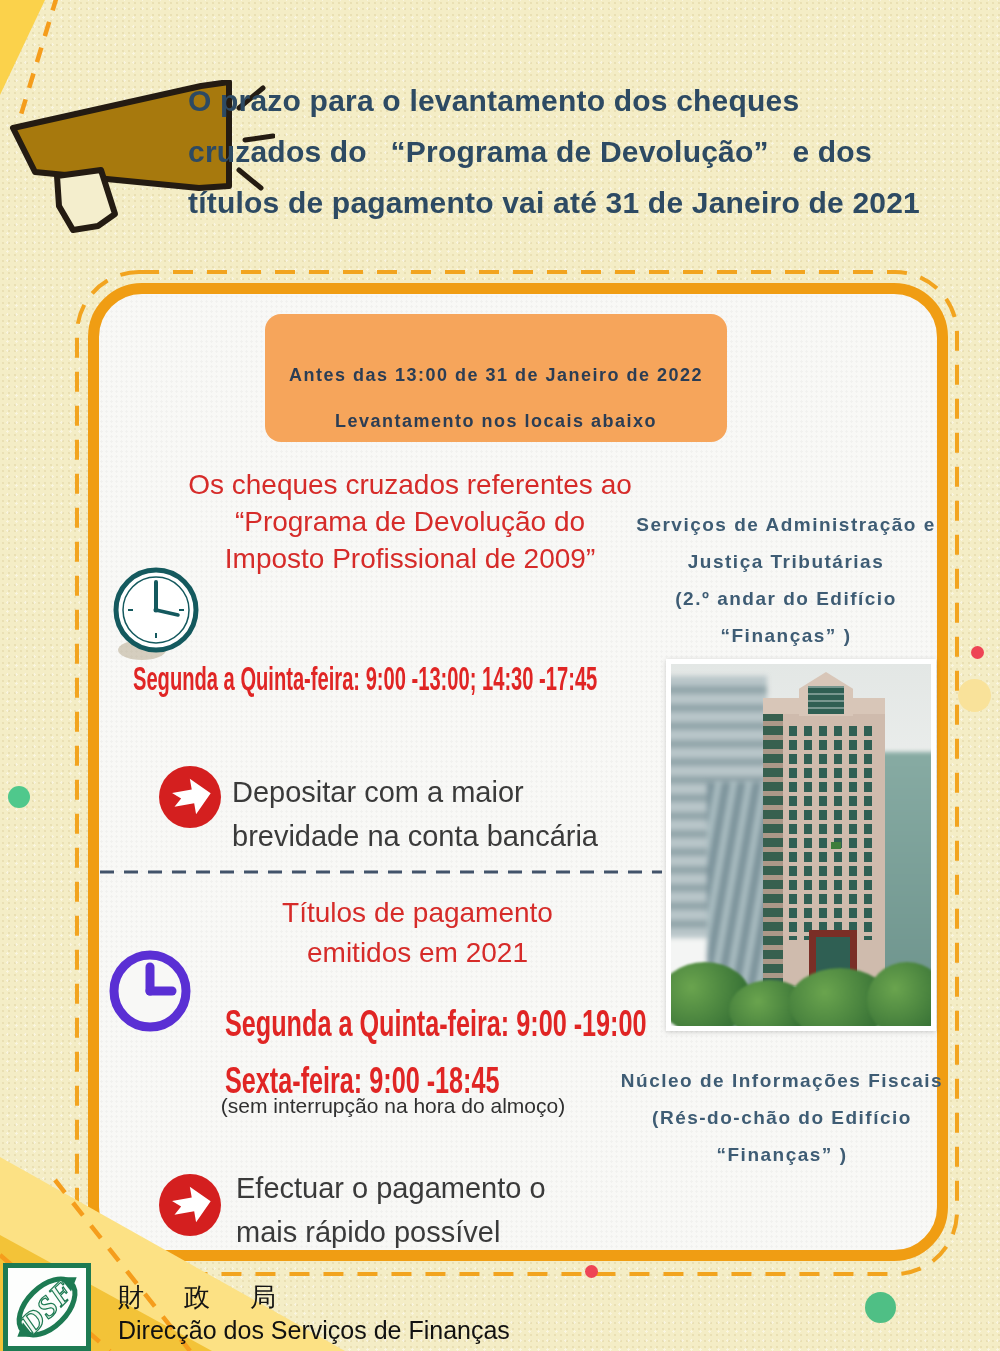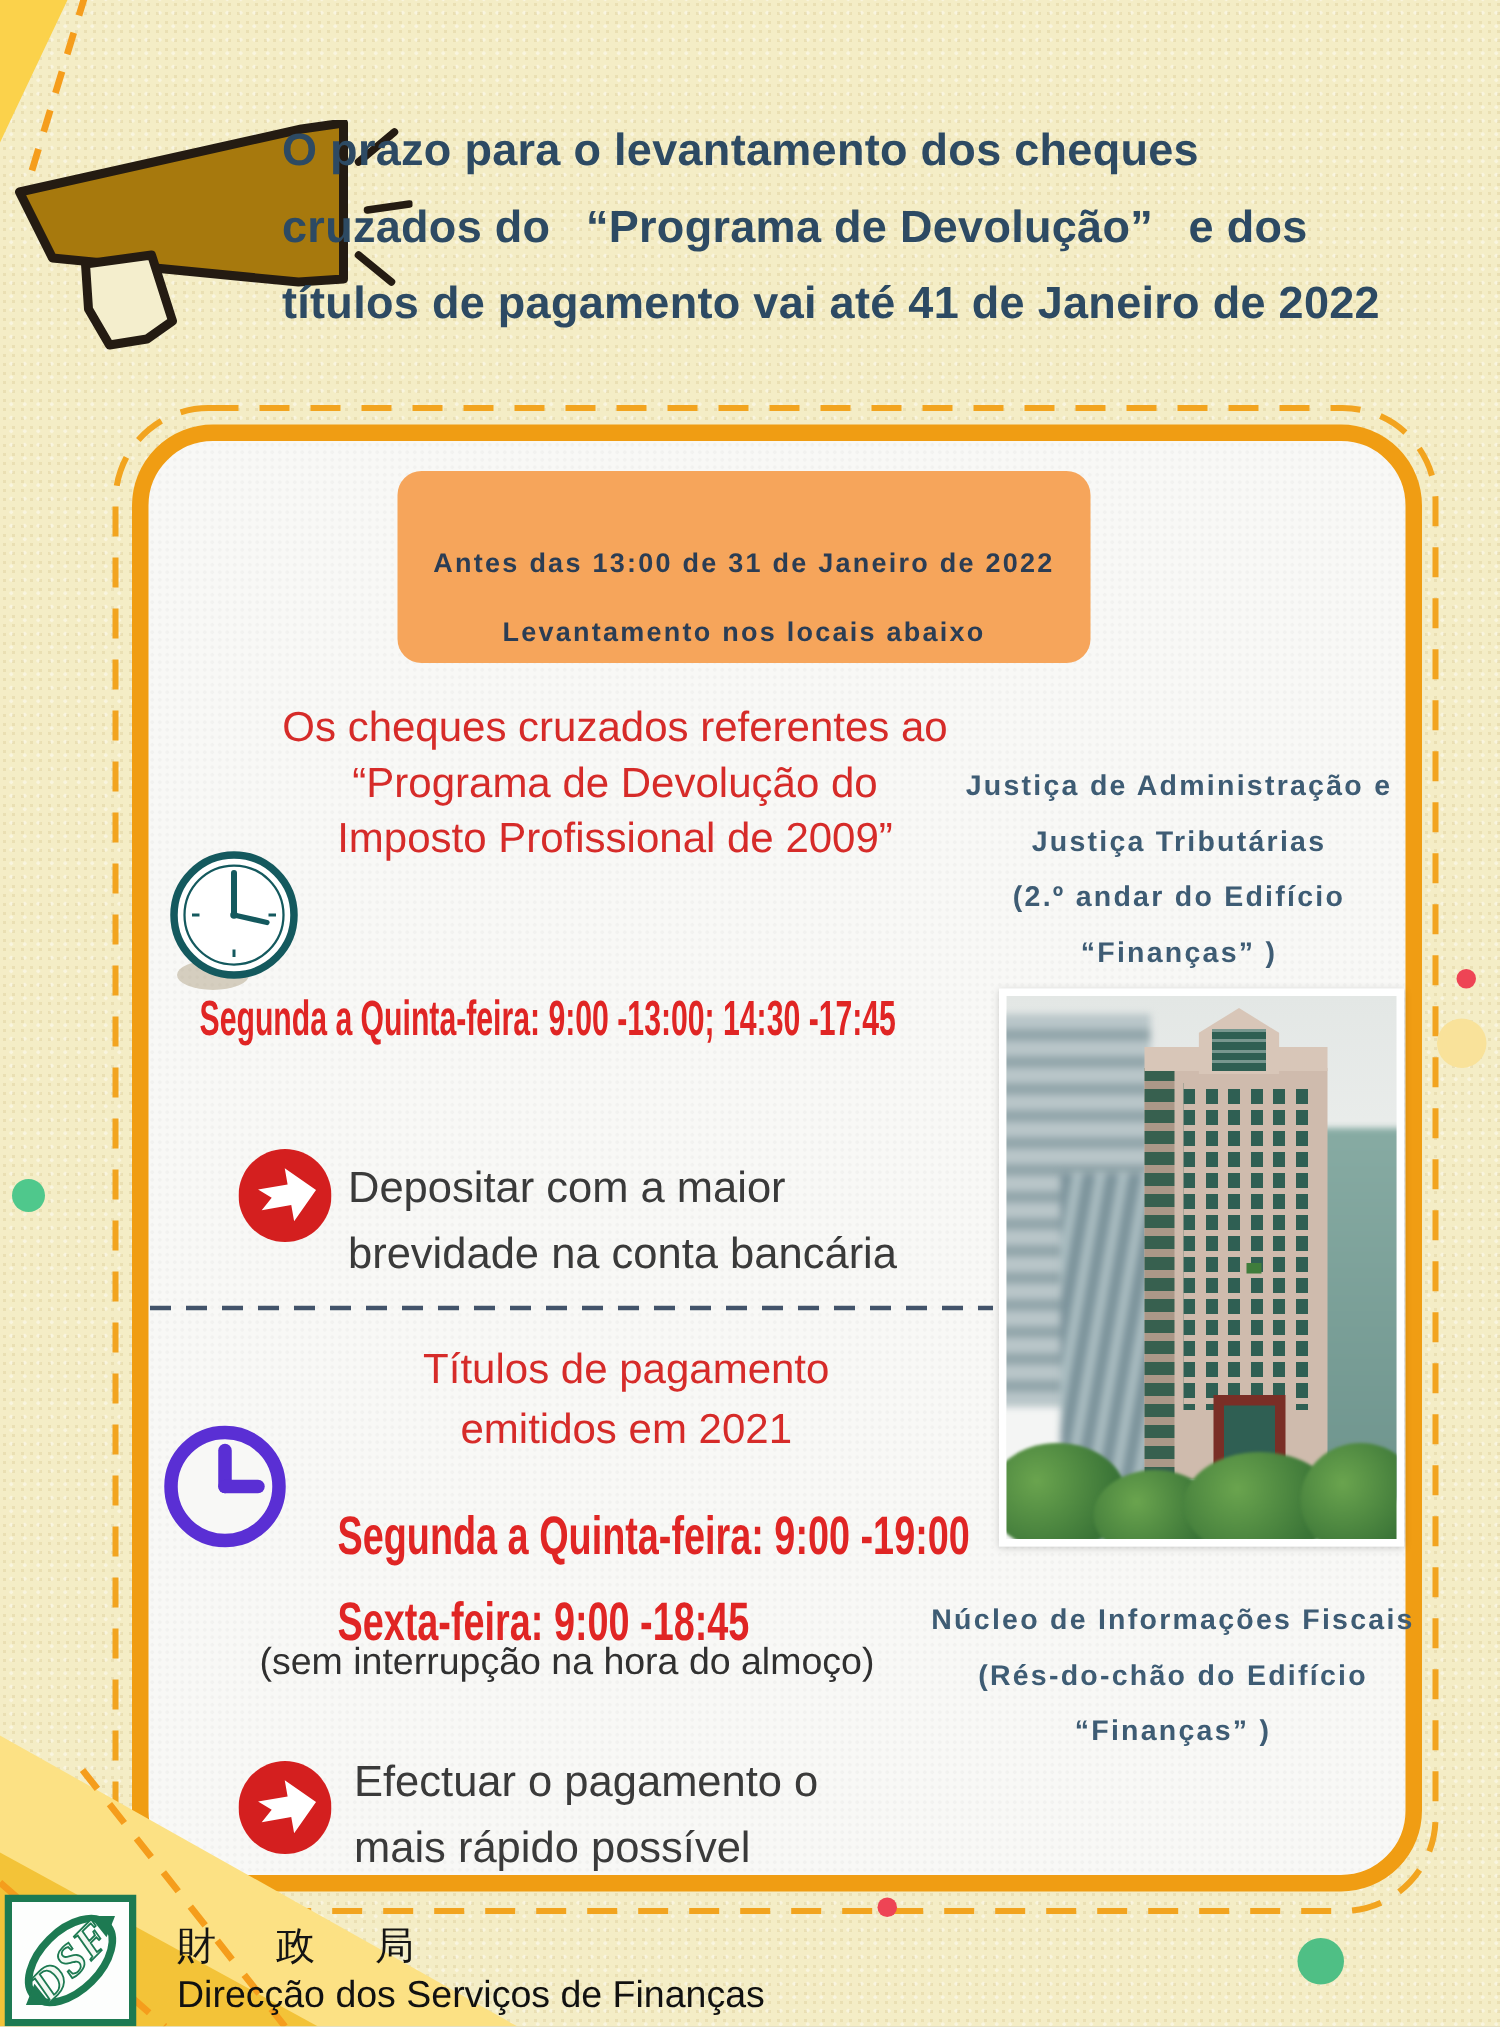--- a/index.html
+++ b/index.html
@@ -33,21 +33,21 @@
   .loc div{white-space:nowrap;}
   .loc1{left:628px;top:506px;width:316px;}
   .loc2{left:612px;top:1062px;width:340px;}
   .sched{color:#e02524;font-weight:bold;white-space:nowrap;}
   .sched .cond{display:inline-block;transform-origin:0 50%;}
   .s1-sched{font-size:33px;} .s1-sched .cond{transform:scaleX(.61);}
   .s2-sched{font-size:36px;margin-left:25px;} .s2-sched .cond{transform:scaleX(.70);}
   .note{color:#3a3a3a;font-size:29px;line-height:44px;}
   .note1{left:232px;top:770px;width:395px;}
   .note2{left:236px;top:1166px;width:380px;}
-  .lunch{left:173px;top:1094px;width:440px;color:#303030;font-size:25px;white-space:nowrap;}
+  .lunch{left:173px;top:1094px;width:440px;color:#303030;font-size:21px;text-align:center;white-space:nowrap;}
   
   .photo{left:666px;top:659px;width:270px;height:372px;box-sizing:border-box;
     border:5px solid #fff;background:#eef0ee;box-shadow:0 1px 5px rgba(0,0,0,.18);}
   .scene{position:absolute;inset:0;overflow:hidden;filter:blur(.4px);}
   .sky{position:absolute;inset:0;background:linear-gradient(#e3e7e5,#f4f5f4 65%);}
   .bldgA{position:absolute;left:-6px;top:12px;width:102px;height:262px;
     background:repeating-linear-gradient(to bottom,#b9c6c9 0 10px,#93a6ab 10px 18px);filter:blur(2.5px);}
   .bldgB{position:absolute;left:36px;top:118px;width:80px;height:250px;
     background:repeating-linear-gradient(100deg,#7c939b 0 8px,#a9bcc0 8px 15px);filter:blur(2.5px);}
   .bldgC{position:absolute;right:-6px;top:88px;width:60px;height:248px;
@@ -89,42 +89,42 @@
     <polygon points="8,48 196,6 224,2 224,106 194,108 30,92" fill="#a7790d" stroke="#241b12" stroke-width="6" stroke-linejoin="round"></polygon>
     <polygon points="52,96 96,90 110,134 93,146 68,150 54,126" fill="#f4eecd" stroke="#241b12" stroke-width="6" stroke-linejoin="round"></polygon>
     <line x1="234" y1="28" x2="258" y2="8" stroke="#241b12" stroke-width="5" stroke-linecap="round"></line>
     <line x1="240" y1="60" x2="268" y2="56" stroke="#241b12" stroke-width="5" stroke-linecap="round"></line>
     <line x1="234" y1="90" x2="256" y2="108" stroke="#241b12" stroke-width="5" stroke-linecap="round"></line>
   </svg>
 
   <div class="abs headline">
     <div>O prazo para o levantamento dos cheques</div>
     <div>cruzados do  “Programa de Devolução”  e dos</div>
-    <div>títulos de pagamento vai até 41 de Janeiro de 2022</div>
+    <div>títulos de pagamento vai até 31 de Janeiro de 2021</div>
   </div>
 
   <svg class="abs" style="left:74px;top:269px" width="886" height="1008">
     <rect x="3" y="3" width="880" height="1002" rx="62" fill="none" stroke="#f2a41f" stroke-width="4" stroke-dasharray="20 14"></rect>
   </svg>
 
   <div class="abs card"></div>
 
   <div class="abs banner">
     <div>Antes das 13:00 de 31 de Janeiro de 2022</div>
     <div>Levantamento nos locais abaixo</div>
   </div>
 
   <div class="abs red-title s1-title">
     <div>Os cheques cruzados referentes ao</div>
     <div>“Programa de Devolução do</div>
     <div>Imposto Profissional de 2009”</div>
   </div>
 
   <div class="abs loc loc1">
-    <div>Justiça de Administração e</div>
+    <div>Serviços de Administração e</div>
     <div>Justiça Tributárias</div>
     <div>(2.º andar do Edifício</div>
     <div>“Finanças” )</div>
   </div>
 
   <svg class="abs" style="left:110px;top:562px" width="92" height="102" viewBox="0 0 92 102">
     <ellipse cx="32" cy="88" rx="24" ry="10" fill="rgba(150,130,90,.35)"></ellipse>
     <circle cx="46" cy="48" r="40" fill="#ffffff" stroke="#14595e" stroke-width="5"></circle>
     <circle cx="46" cy="48" r="33" fill="none" stroke="#14595e" stroke-width="1.5"></circle>
     <line x1="46" y1="20" x2="46" y2="25" stroke="#14595e" stroke-width="2"></line>

